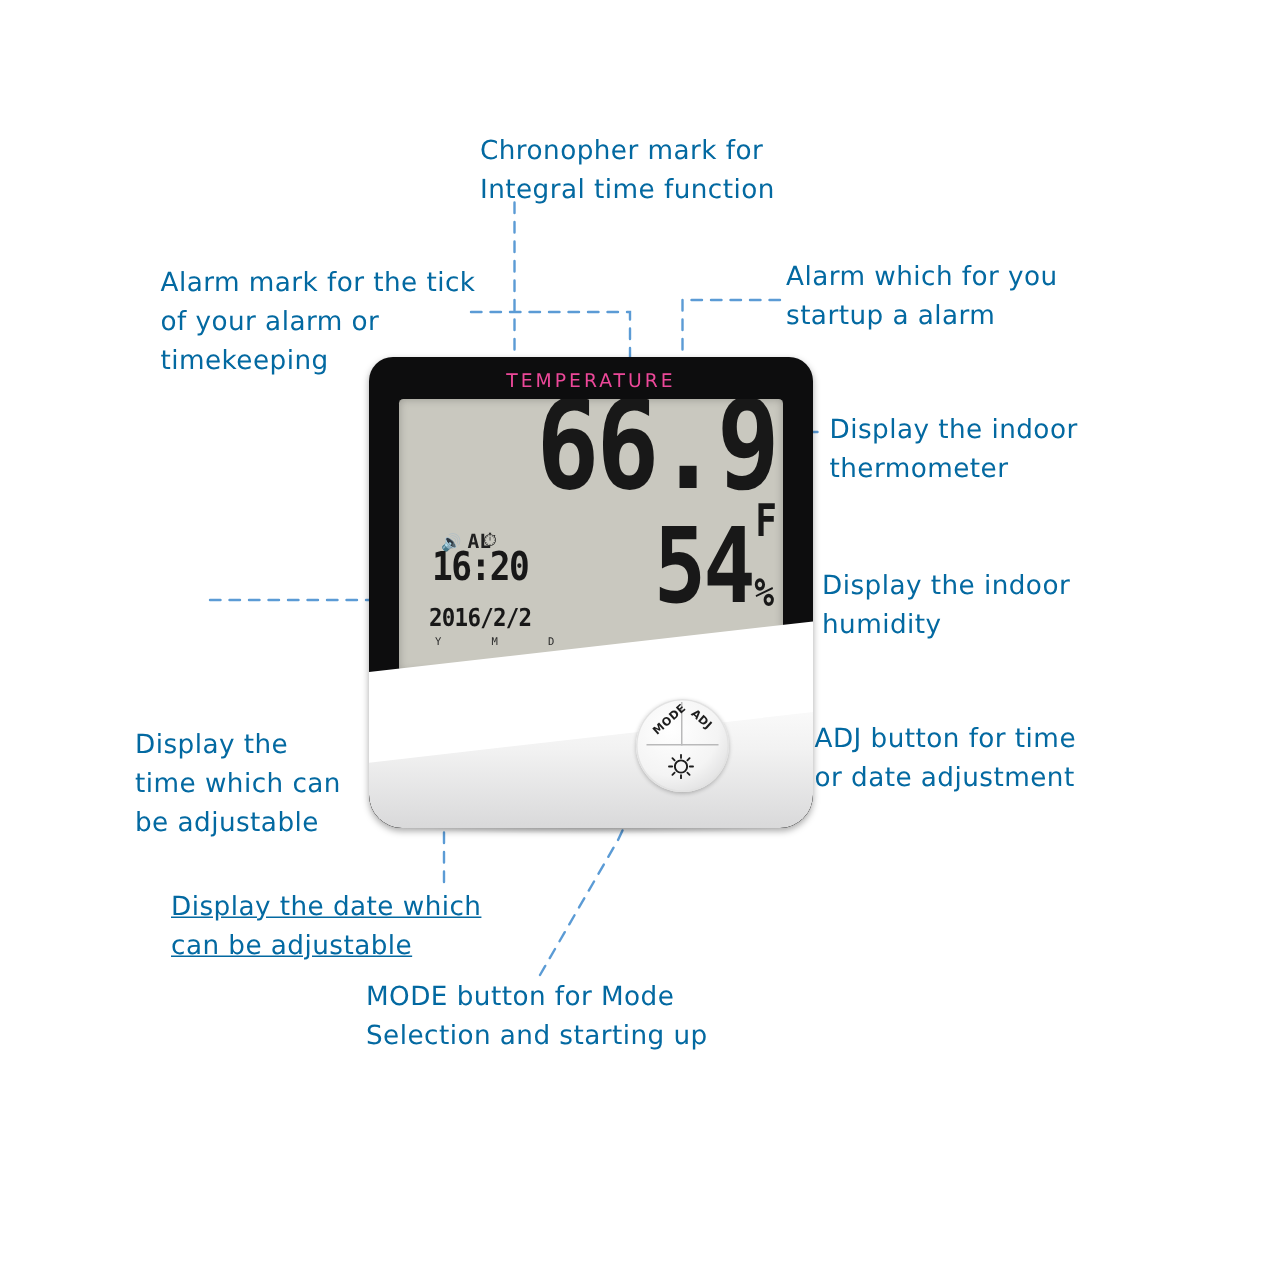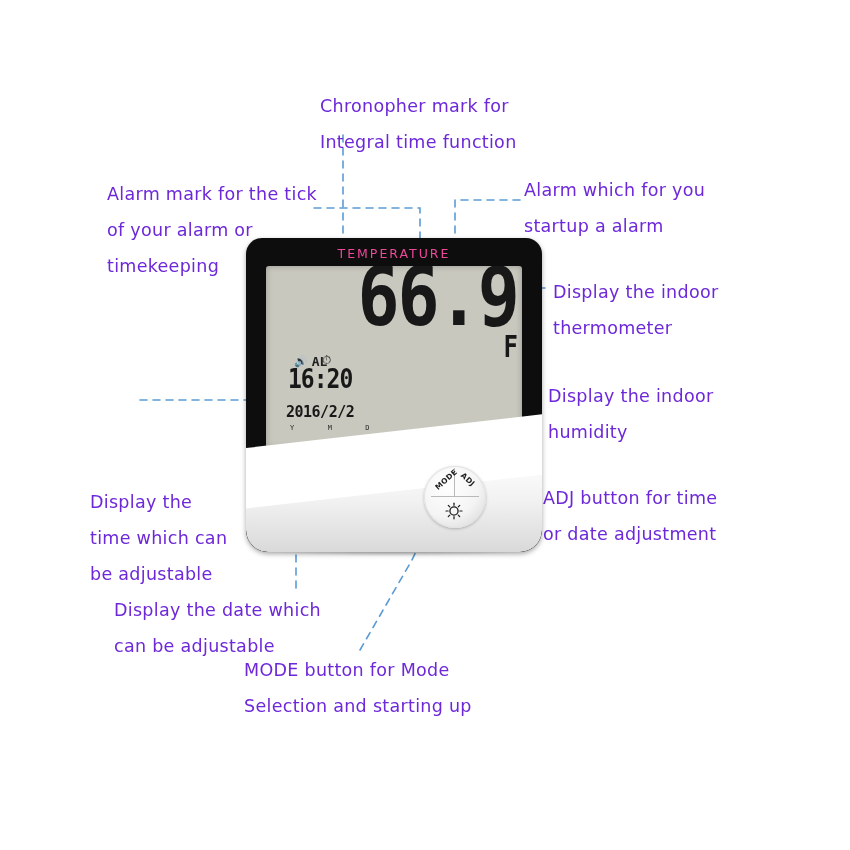--- a/index.html
+++ b/index.html
@@ -12,24 +12,24 @@
     width: 850px;
     height: 850px;
     background: #ffffff;
     overflow: hidden;
     font-family: "DejaVu Sans", sans-serif;
   }
 
   
   .callout {
     position: absolute;
-    color: #6d28d9;
+    color: #0369a1;
     font-family: "DejaVu Sans", sans-serif;
     font-size: 17.5px;
-    line-height: 36px;
+    line-height: 26px;
     letter-spacing: 0.3px;
     white-space: pre-line;
   }
 
   
   svg.leaders {
     position: absolute;
     left: 0;
     top: 0;
     width: 850px;
@@ -315,21 +315,21 @@
   <div class="callout" style="left:548px; top:378px;">Display the indoor
 humidity</div>
 
   <div class="callout" style="left:543px; top:480px;">ADJ button for time
 or date adjustment</div>
 
   <div class="callout" style="left:90px; top:484px;">Display the
 time which can
 be adjustable</div>
 
-  <div class="callout" style="left:114px; top:592px;">Display the date which
+  <div class="callout" style="left:114px; top:592px;text-decoration:underline;">Display the date which
 can be adjustable</div>
 
   <div class="callout" style="left:224px; top:652px;margin-left:20px;">MODE button for Mode
 Selection and starting up</div>
 
   <div id="device">
     <div class="base-shadow"></div>
 
     <div class="case-black">
 
@@ -351,20 +351,24 @@
 
         <div class="time-val seg">16:20</div>
 
         <div class="date-val seg">2016/2/2</div>
         <div class="date-labels">
           <span>Y</span>
           <span>M</span>
           <span>D</span>
         </div>
 
+        <div class="hum-wrap">
+          <span class="hum-val">54</span>
+          <span class="hum-unit">%</span>
+        </div>
 
       </div>
 
       <div class="case-white"></div>
 
     </div>
 
     <div class="btn-cluster">
       <div class="btn-div" style="left:30px; top:2px; width:1.4px; height:29px;"></div>
       <div class="btn-div" style="left:7px; top:30px; width:48px; height:1.4px;"></div>

